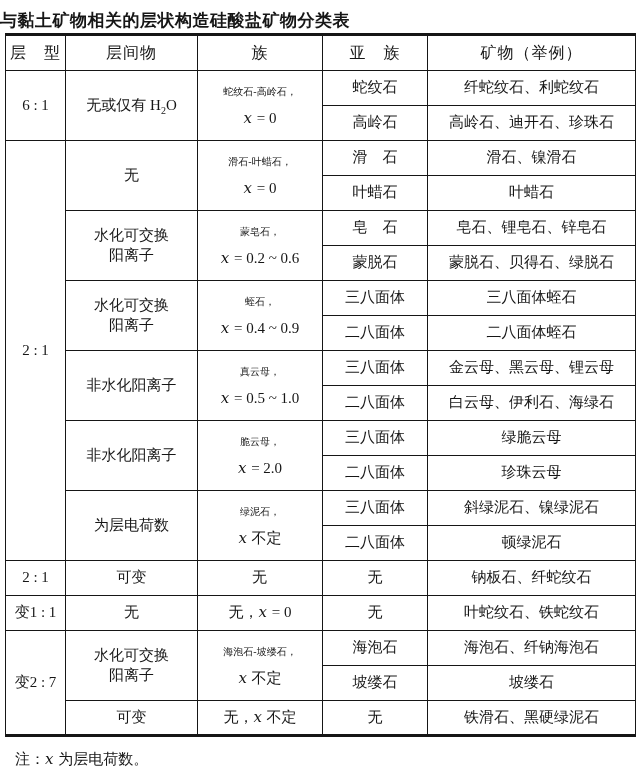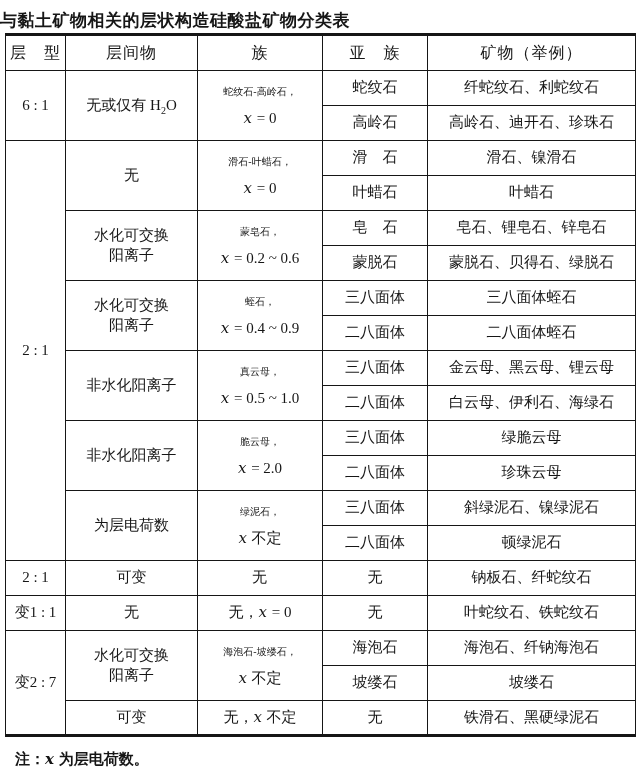--- a/index.html
+++ b/index.html
@@ -40,21 +40,20 @@
   tbody tr { height:35px; }
   th { font-size:16px; letter-spacing:1px; }
   .pre-line { white-space:pre-line;margin-top:7px; }
   .family .fam-name { white-space:nowrap; font-size:10px; line-height:24px; }
   .family .fam-formula { line-height:28px; }
   .var { font-style:italic; font-family:"DejaVu Serif",serif; padding-right:1px; }
   sub { font-size:10px; line-height:0; }
   .footnote {
     margin:13px 0 0 15px;
     font-size:15px;
-    font-weight:bold;
   }
 </style>
 </head>
 <body>
 
 <div class="title">与黏土矿物相关的层状构造硅酸盐矿物分类表</div>
 
 <table class="cls">
   <colgroup>
     <col style="width:60px">

